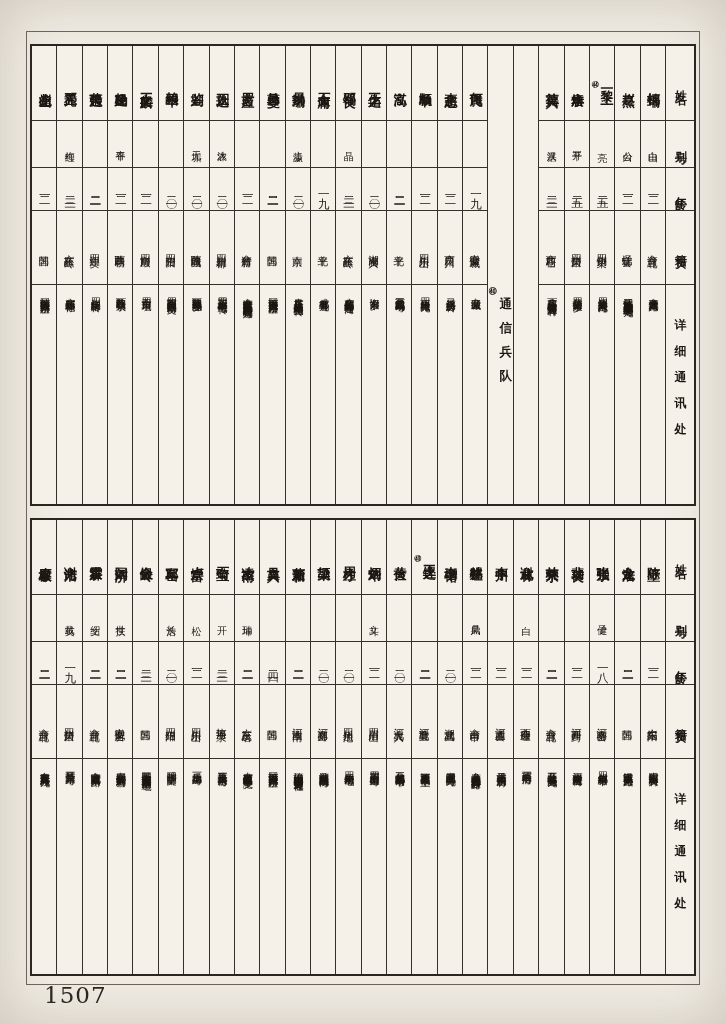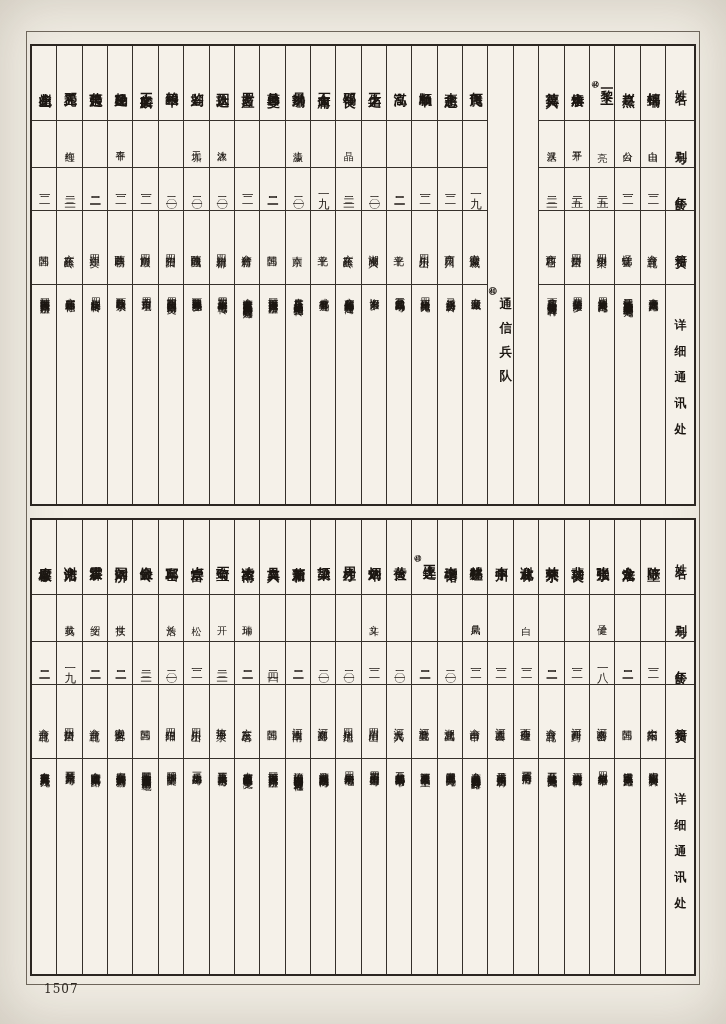--- a/index.html
+++ b/index.html
@@ -66,21 +66,21 @@
     writing-mode:vertical-rl;text-orientation:upright;
     font-size:12.5px;font-weight:bold;letter-spacing:24px;
     padding-top:120px;color:#1c1712;
   }
   .divider-label .mark{font-size:8px;letter-spacing:0;}
   .hdr .vtext{font-weight:bold;font-size:12px;letter-spacing:3px;}
   .hdr.addr .vtext{letter-spacing:26px;padding-top:18px;}
   .page-number{
     position:absolute;left:44px;top:982px;
     font-family:"DejaVu Serif",serif;
-    font-size:12px;color:#2c2620;letter-spacing:1px;
+    font-size:23px;color:#2c2620;letter-spacing:1px;
   }
 </style>
 </head>
 <body>
 
 <div class="sheet">
   <div class="page-frame"></div>
 
   <div class="dir-table top">
     <div class="cols">

